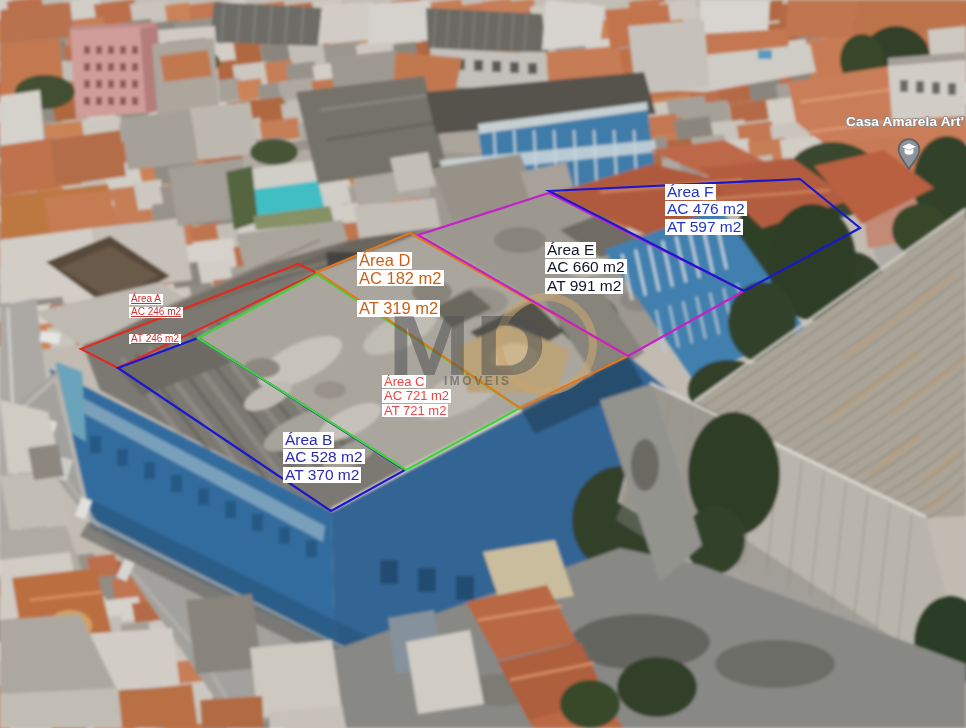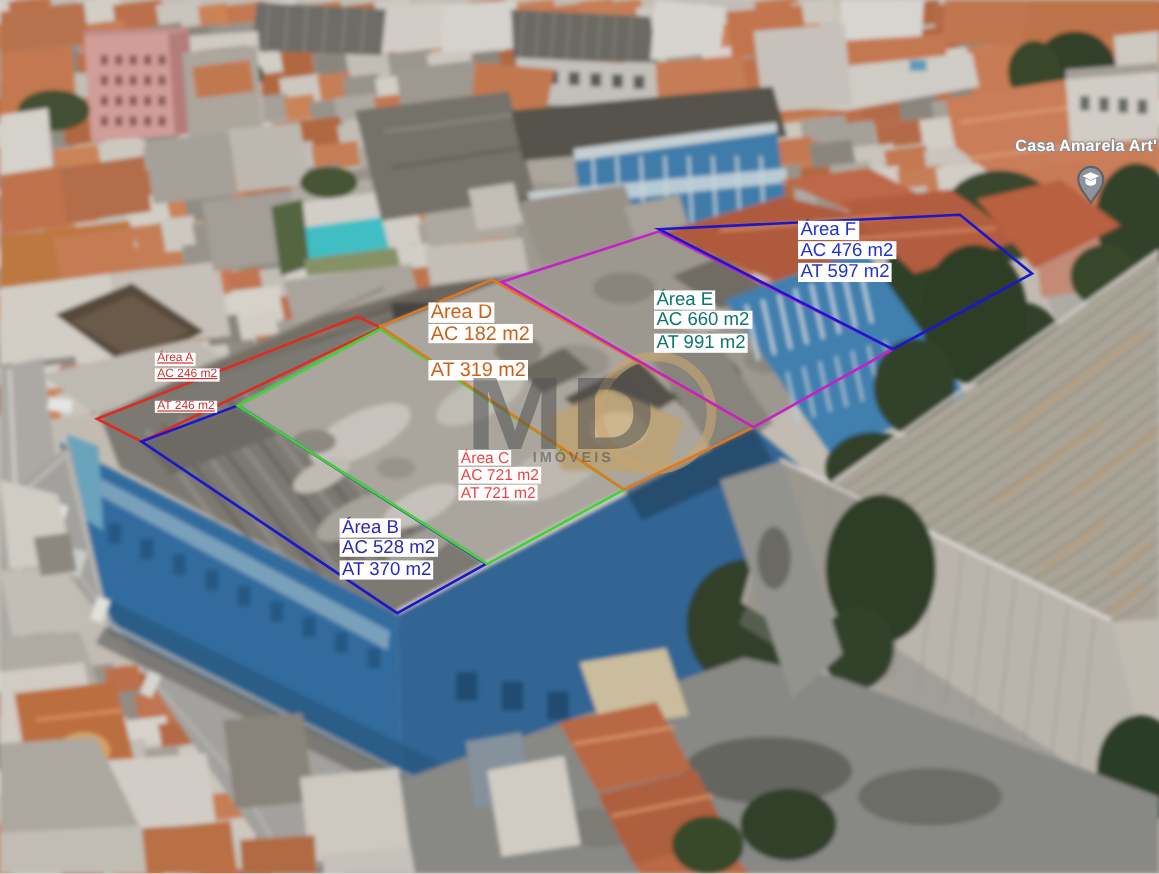--- a/index.html
+++ b/index.html
@@ -1105,21 +1105,21 @@
       <span style="margin-bottom:1px">AC 721 m2</span>
       <span>AT 721 m2</span>
     </div>
 
 <div class="lbl ld" style="left:357px;top:252px;color:#cc6018;font-size:16.5px;">
       <span style="margin-bottom:1px">Área D</span>
       <span style="margin-bottom:14px">AC 182 m2</span>
       <span>AT 319 m2</span>
     </div>
 
-<div class="lbl le" style="left:545px;top:242px;color:#0f766e;font-size:15.5px;">
+<div class="lbl le" style="left:545px;top:242px;color:#0f172a;font-size:15.5px;">
       <span style="margin-bottom:1px">Área E</span>
       <span style="margin-bottom:4px">AC 660 m2</span>
       <span>AT 991 m2</span>
     </div>
 
 <div class="lbl lf" style="left:665px;top:184px;color:#2233cc;font-size:15.5px;">
       <span style="margin-bottom:1px">Área F</span>
       <span style="margin-bottom:3px">AC 476 m2</span>
       <span>AT 597 m2</span>
     </div>

